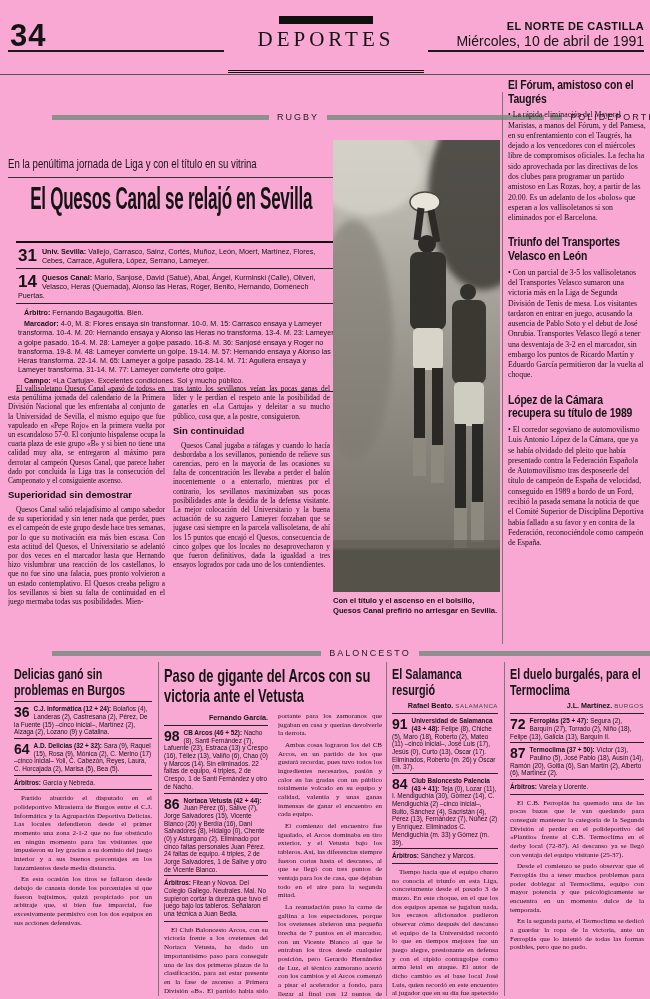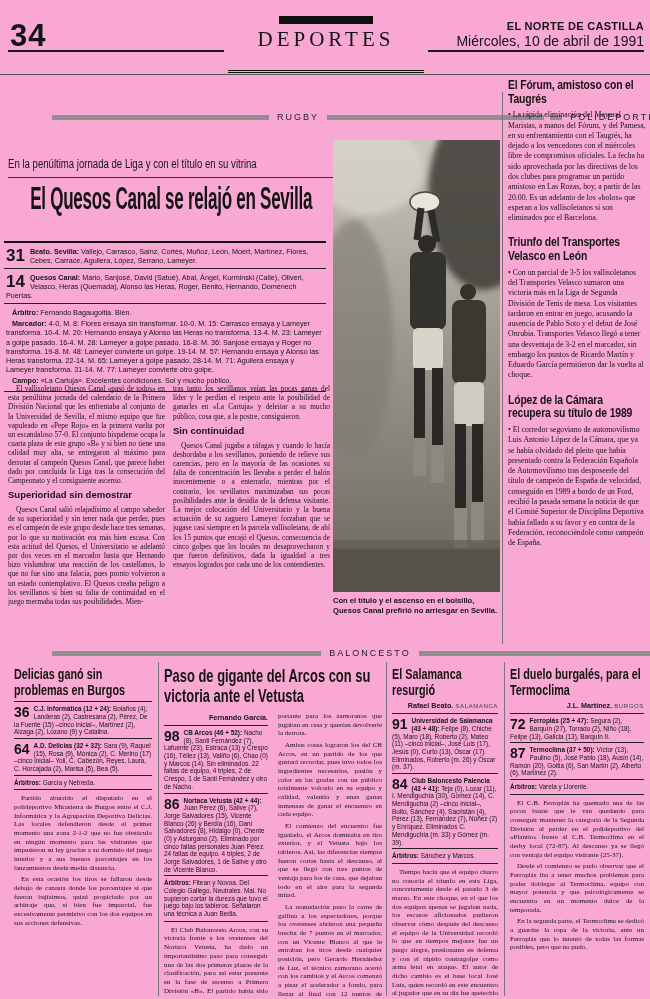--- a/index.html
+++ b/index.html
@@ -30,21 +30,21 @@
   .cond68 { width:147%; transform:scaleX(0.68); }
   .cond72 { width:139%; transform:scaleX(0.72); }
   .cond80 { width:125%; transform:scaleX(0.80); }
 
   .kicker { position:absolute; left:8px; top:157px; width:492px; font-size:12px;
             border-bottom:1px solid #333; padding-bottom:6px; }
   .headline-main { position:absolute; left:6px; top:183px; width:330px; font-size:31px;
                    font-weight:bold; letter-spacing:-0.5px; line-height:1;text-align:center; }
 
   
-  .sbox { position:absolute; left:4px; top:241px; width:322px; border-top:2px solid #101010;
+  .sbox { position:absolute; left:16px; top:241px; width:322px; border-top:2px solid #101010;
           font-size:7.2px; line-height:1.26; }
   .sbox .srow { padding:4px 2px 3px 2px; border-bottom:1px solid #222; overflow:hidden; }
   .snum { float:left; font-size:17px; font-weight:bold; line-height:0.95; margin:1px 5px 0 0; }
   .steam { font-weight:bold; }
   .sdetails { padding:4px 2px 4px 2px; border-bottom:1px solid #222; }
   .sdetails p { margin:0 0 2px 0; text-indent:6px; }
   .blbl { font-weight:bold; }
 
   
   .bodytext { font-family:"Liberation Serif", serif; text-align:justify; }
@@ -108,21 +108,21 @@
   <div class="kicker">
     <span class="cond cond80">En la penúltima jornada de Liga y con el título en su vitrina</span>
   </div>
   <h1 class="headline-main" style="margin:0;">
     <span class="cond cond55">El Quesos Canal se relajó en Sevilla</span>
   </h1>
 
   <div class="sbox">
     <p class="srow" style="margin:0;">
       <span class="snum">31</span>
-      <b class="steam">Beato. Sevilla:</b>
+      <b class="steam">Univ. Sevilla:</b>
       <span>Vallejo, Carrasco, Sainz, Cortés, Muñoz, León, Moert, Martínez, Flores, Cebes, Carrace, Aguilera, López, Serrano, Lameyer.</span>
     </p>
     <p class="srow" style="margin:0;">
       <span class="snum">14</span>
       <b class="steam">Quesos Canal:</b>
       <span>Mario, Sanjosé, David (Satué), Abal, Ángel, Kurminski (Calle), Oliveri, Velasco, Heras (Quemada), Alonso las Heras, Roger, Benito, Hernando, Doménech Puertas.</span>
     </p>
     <div class="sdetails">
       <p><b class="blbl">Árbitro:</b> <span>Fernando Bagaugoitia. Bien.</span></p>
       <p><b class="blbl">Marcador:</b> <span>4-0, M. 8: Flores ensaya sin transformar. 10-0. M. 15: Carrasco ensaya y Lameyer transforma. 10-4. M. 20: Hernando ensaya y Alonso las Heras no transforma. 13-4. M. 23: Lameyer a golpe pasado. 16-4. M. 28: Lameyer a golpe pasado. 16-8. M. 36: Sanjosé ensaya y Roger no transforma. 19-8. M. 48: Lameyer convierte un golpe. 19-14. M. 57: Hernando ensaya y Alonso las Heras transforma. 22-14. M. 65: Lameyer a golpe pasado. 28-14. M. 71: Aguilera ensaya y Lameyer transforma. 31-14. M. 77: Lameyer convierte otro golpe.</span></p>

